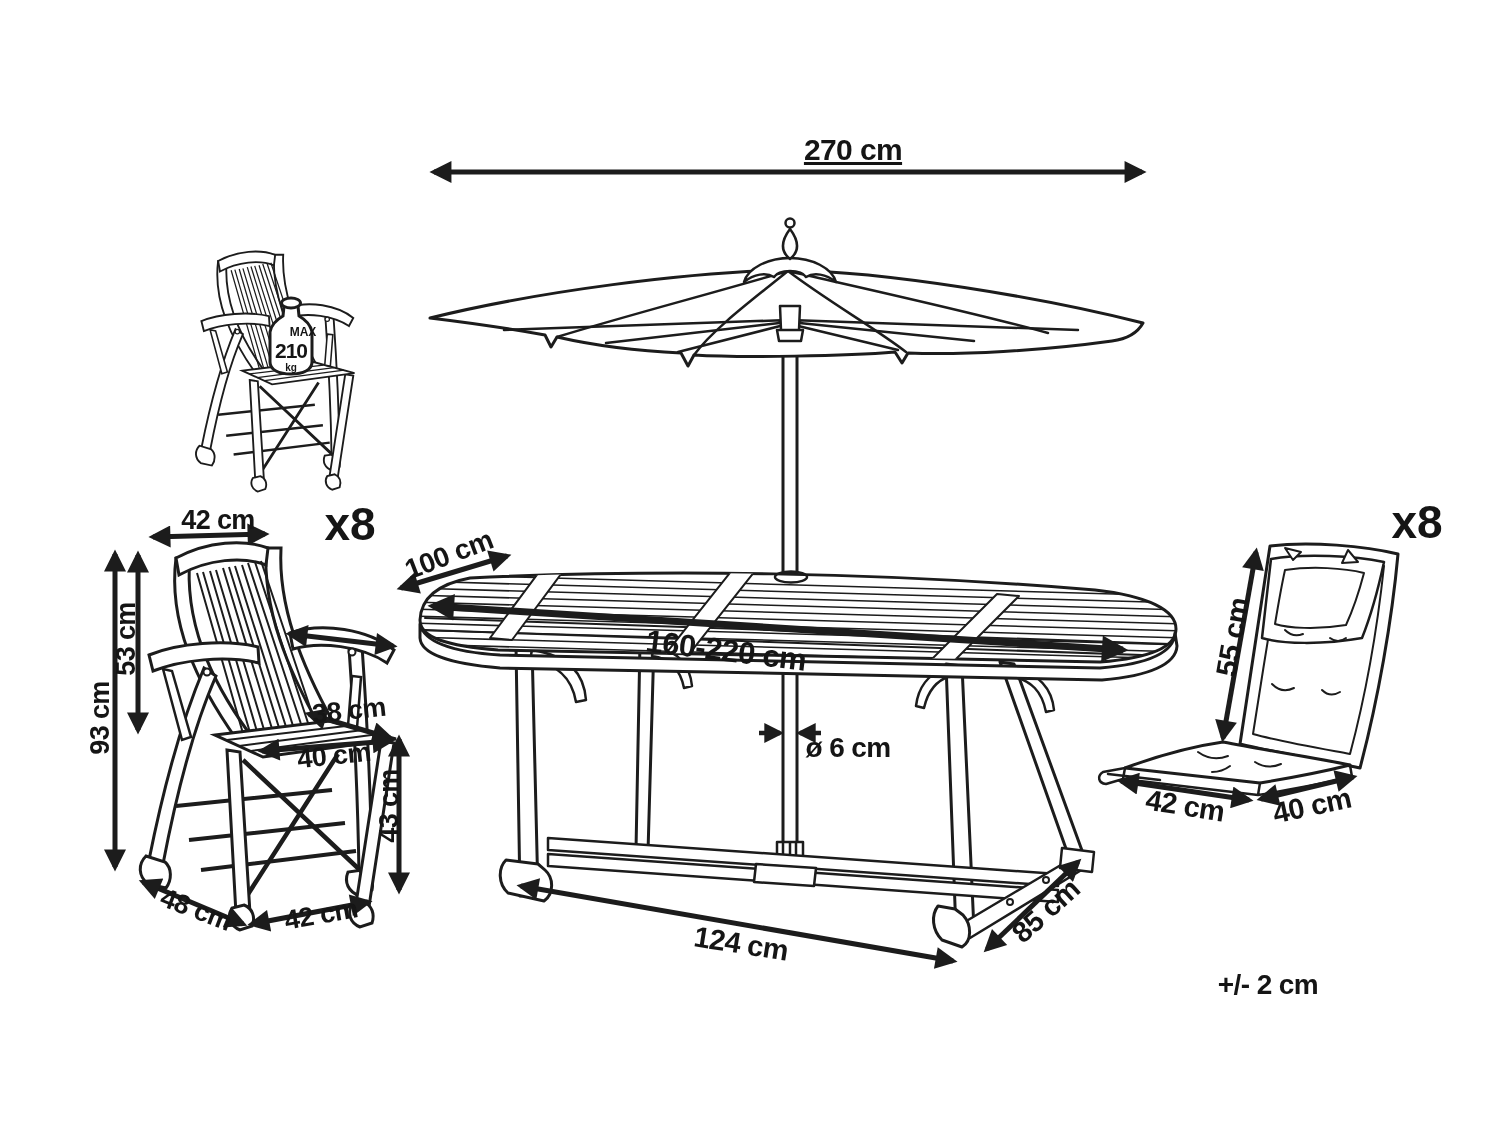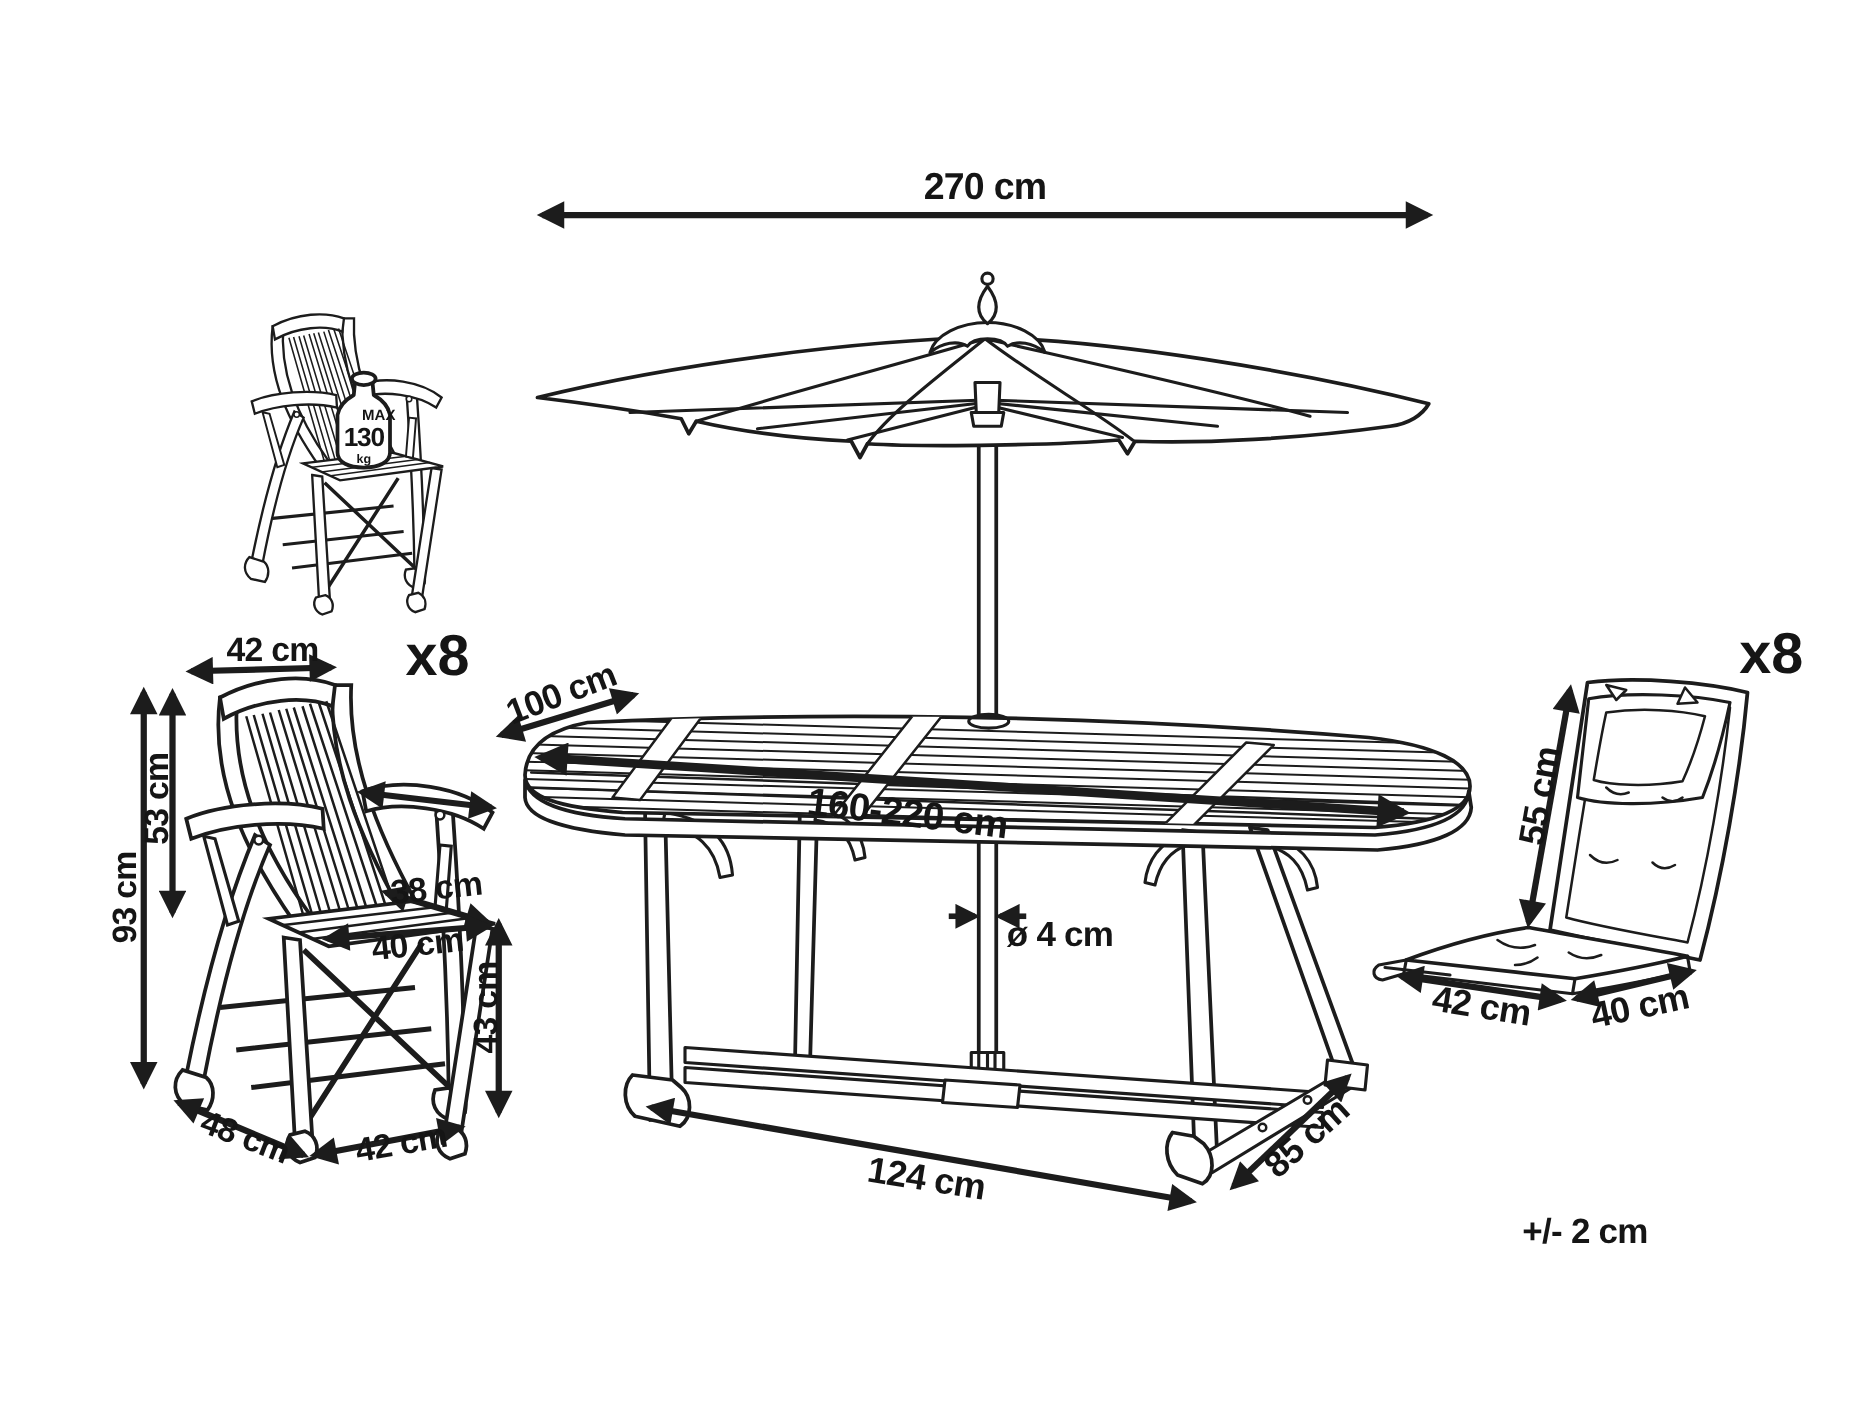--- a/index.html
+++ b/index.html
@@ -129,41 +129,41 @@
     <line x1="759" y1="733" x2="780" y2="733" stroke-width="4.5" marker-end="url(#m)"></line>
     <line x1="821" y1="733" x2="800" y2="733" stroke-width="4.5" marker-end="url(#m)"></line>
     <line x1="521" y1="886" x2="953" y2="961" stroke-width="5" marker-start="url(#m)" marker-end="url(#m)"></line>
     <line x1="987" y1="949" x2="1078" y2="862" stroke-width="5" marker-start="url(#m)" marker-end="url(#m)"></line>
     <line x1="1256" y1="552" x2="1223" y2="738" stroke-width="5" marker-start="url(#m)" marker-end="url(#m)"></line>
     <line x1="1121" y1="781" x2="1249" y2="800" stroke-width="5" marker-start="url(#m)" marker-end="url(#m)"></line>
     <line x1="1261" y1="799" x2="1353" y2="777" stroke-width="5" marker-start="url(#m)" marker-end="url(#m)"></line>
   </g>
 </svg>
 
-  <div class="lbl" style="left:788px;top:150px;font-size:30px;">270 cm</div>
+  <div class="lbl" style="left:853px;top:150px;font-size:30px;text-decoration:underline;">270 cm</div>
 
   <div class="lbl qty" style="left:317px;top:524px;">x8</div>
   <div class="lbl" style="left:218px;top:520px;font-size:27px;">42 cm</div>
   <div class="lbl" style="left:100px;top:718px;font-size:27px;transform:translate(-50%,-50%) rotate(-90deg);">93 cm</div>
   <div class="lbl" style="left:126px;top:639px;font-size:27px;transform:translate(-50%,-50%) rotate(-90deg);">53 cm</div>
   <div class="lbl" style="left:349px;top:711px;font-size:27px;transform:translate(-50%,-50%) rotate(-6deg);">38 cm</div>
   <div class="lbl" style="left:334px;top:756px;font-size:27px;transform:translate(-50%,-50%) rotate(-6deg);">40 cm</div>
   <div class="lbl" style="left:389px;top:806px;font-size:27px;transform:translate(-50%,-50%) rotate(-90deg);">43 cm</div>
   <div class="lbl" style="left:196px;top:910px;font-size:27px;transform:translate(-50%,-50%) rotate(21deg);">48 cm</div>
   <div class="lbl" style="left:321px;top:915px;font-size:27px;transform:translate(-50%,-50%) rotate(-10deg);">42 cm</div>
 
   <div class="weight-text">
     <span class="w1">MAX</span>
-    <span class="w2">130</span>
+    <span class="w2">210</span>
     <span class="w3">kg</span>
   </div>
 
   <div class="lbl" style="left:449px;top:555px;font-size:28px;transform:translate(-50%,-50%) rotate(-21deg);">100 cm</div>
   <div class="lbl" style="left:726px;top:651px;font-size:31px;transform:translate(-50%,-50%) rotate(7deg);">160-220 cm</div>
-  <div class="lbl" style="left:848px;top:748px;font-size:28px;">ø 4 cm</div>
+  <div class="lbl" style="left:848px;top:748px;font-size:28px;">ø 6 cm</div>
   <div class="lbl" style="left:741px;top:944px;font-size:29px;transform:translate(-50%,-50%) rotate(9deg);">124 cm</div>
   <div class="lbl" style="left:1046px;top:911px;font-size:29px;transform:translate(-50%,-50%) rotate(-42deg);">85 cm</div>
 
   <div class="lbl qty" style="left:1384px;top:522px;">x8</div>
   <div class="lbl" style="left:1233px;top:637px;font-size:29px;transform:translate(-50%,-50%) rotate(-80deg);">55 cm</div>
   <div class="lbl" style="left:1185px;top:806px;font-size:29px;transform:translate(-50%,-50%) rotate(9deg);">42 cm</div>
   <div class="lbl" style="left:1312px;top:806px;font-size:29px;transform:translate(-50%,-50%) rotate(-12deg);">40 cm</div>
 
   <div class="lbl" style="left:1268px;top:985px;font-size:28px;">+/- 2 cm</div>
 </div>

